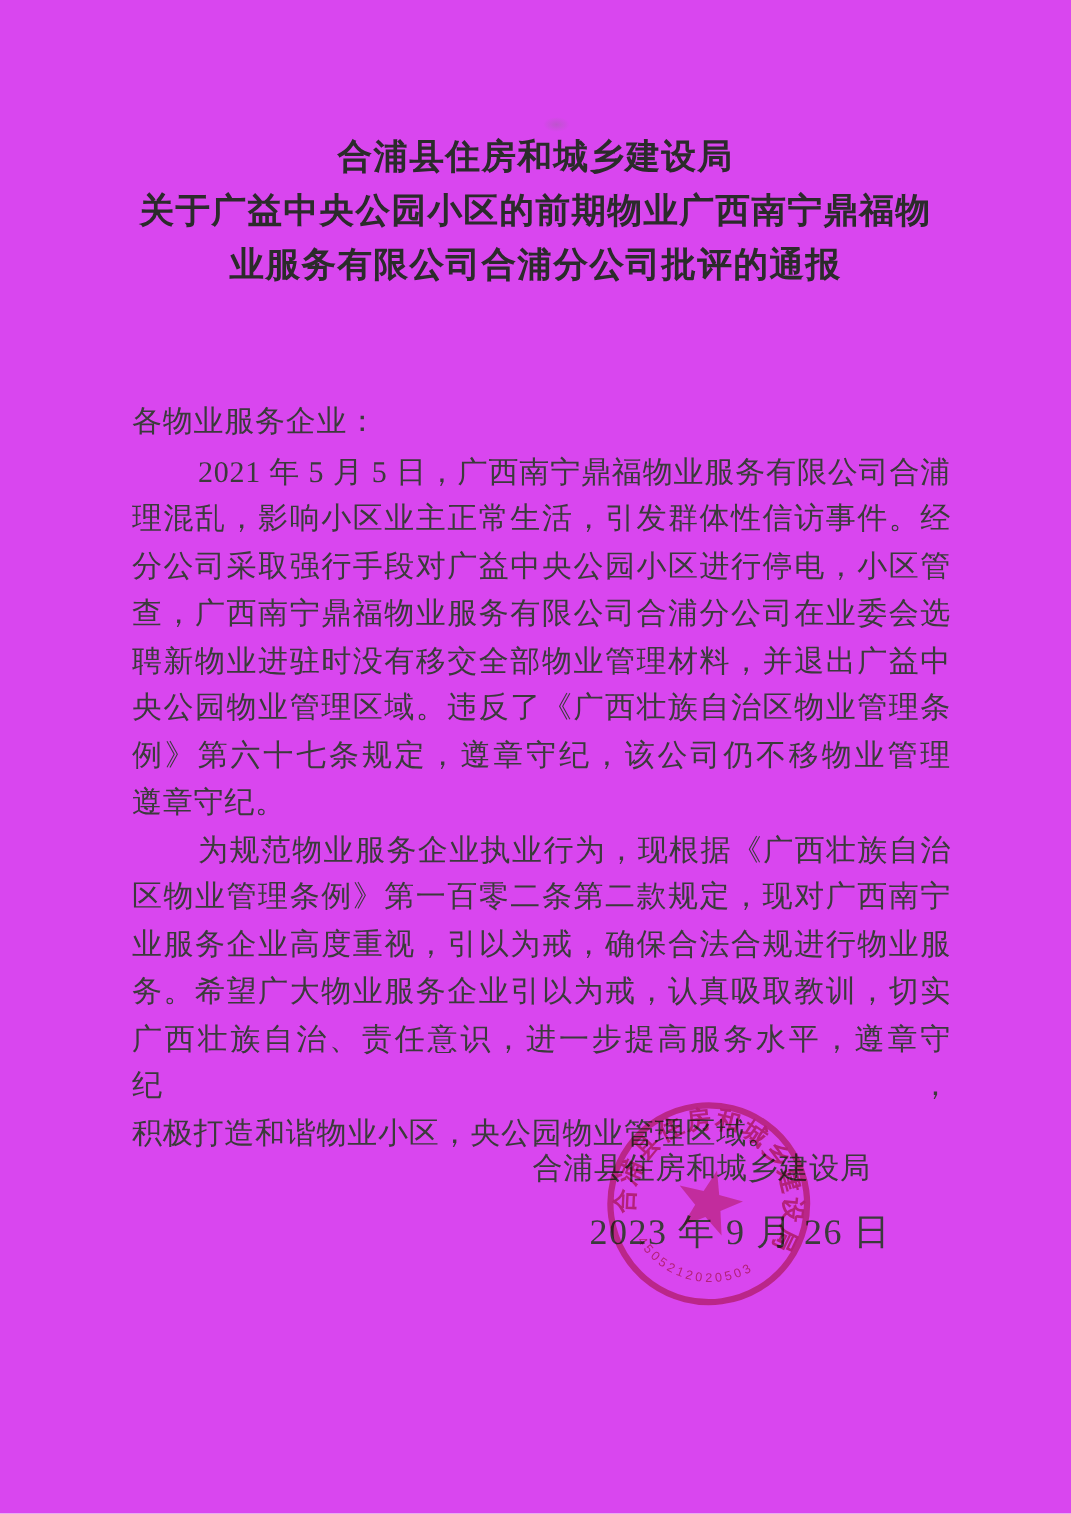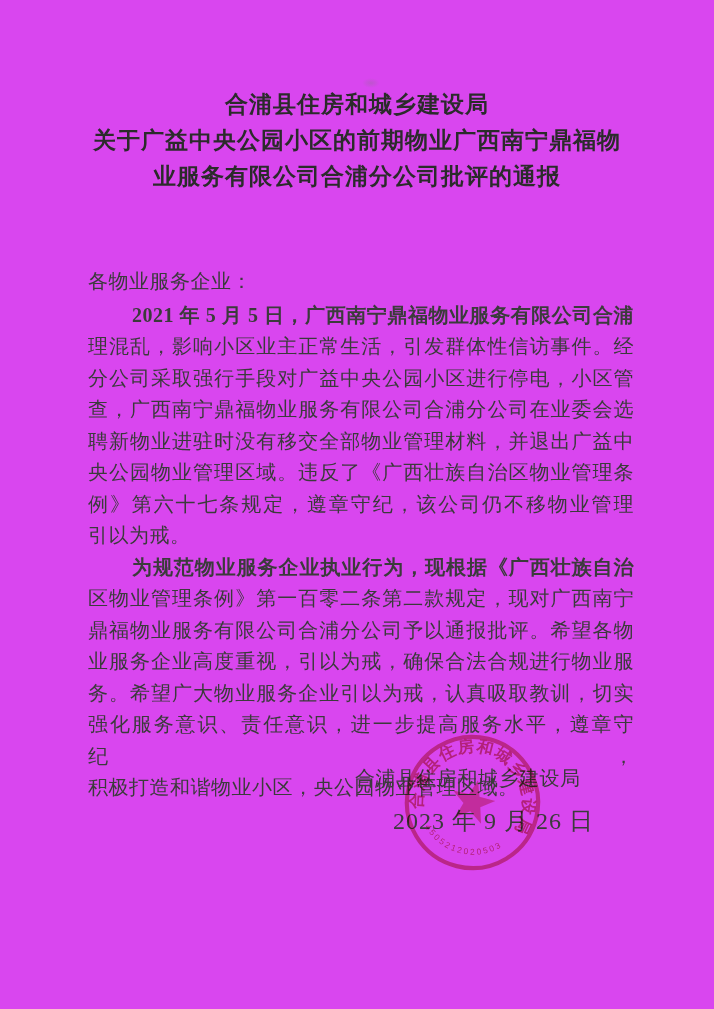--- a/index.html
+++ b/index.html
@@ -34,21 +34,21 @@
   .body-block{
     position:absolute;top:238px;left:88px;width:546px;
     font-size:20px;
     line-height:31.5px;
     letter-spacing:.5px;
     color:#3b3b3b;
     margin-top:28px;
   }
   .line{white-space:nowrap;}
   .line.j{text-align:justify;text-align-last:justify;white-space:normal;}
-  .line.indent{text-indent:44px;font-weight:bold;}
+  .line.indent{text-indent:44px;}
   .salutation{margin-bottom:2px;}
   .sig-name{
     position:absolute;top:765px;left:355px;
     font-size:20px;letter-spacing:.5px;color:#3b3b3b;z-index:1;
   }
   .sig-date{
     position:absolute;top:805px;left:393px;
     font-size:24px;letter-spacing:1px;color:#3b3b3b;z-index:1;
   }
   .seal{
@@ -76,28 +76,27 @@
   <div class="body-block">
     <div class="line salutation">各物业服务企业：</div>
 
     <div class="line j indent">2021 年 5 月 5 日，广西南宁鼎福物业服务有限公司合浦</div>
     <div class="line j">理混乱，影响小区业主正常生活，引发群体性信访事件。经</div>
     <div class="line j">分公司采取强行手段对广益中央公园小区进行停电，小区管</div>
     <div class="line j">查，广西南宁鼎福物业服务有限公司合浦分公司在业委会选</div>
     <div class="line j">聘新物业进驻时没有移交全部物业管理材料，并退出广益中</div>
     <div class="line j">央公园物业管理区域。违反了《广西壮族自治区物业管理条</div>
     <div class="line j">例》第六十七条规定，遵章守纪，该公司仍不移物业管理</div>
-    <div class="line">引以为戒。</div>
+    <div class="line">遵章守纪。</div>
 
     <div class="line j indent">为规范物业服务企业执业行为，现根据《广西壮族自治</div>
     <div class="line j">区物业管理条例》第一百零二条第二款规定，现对广西南宁</div>
-    <div class="line j">鼎福物业服务有限公司合浦分公司予以通报批评。希望各物</div>
     <div class="line j">业服务企业高度重视，引以为戒，确保合法合规进行物业服</div>
     <div class="line j">务。希望广大物业服务企业引以为戒，认真吸取教训，切实</div>
-    <div class="line j">强化服务意识、责任意识，进一步提高服务水平，遵章守纪，</div>
+    <div class="line j">广西壮族自治、责任意识，进一步提高服务水平，遵章守纪，</div>
     <div class="line">积极打造和谐物业小区，央公园物业管理区域。</div>
   </div>
 
   <div class="sig-name">合浦县住房和城乡建设局</div>
   <div class="sig-date">2023 年 9 月 26 日</div>
 
   <div class="seal">
     <svg viewBox="0 0 150 150" xmlns="http://www.w3.org/2000/svg">
       <defs>
         <path id="ringPath" d="M 27.1 92.4 A 51 51 0 1 1 122.9 92.4" fill="none"></path>

